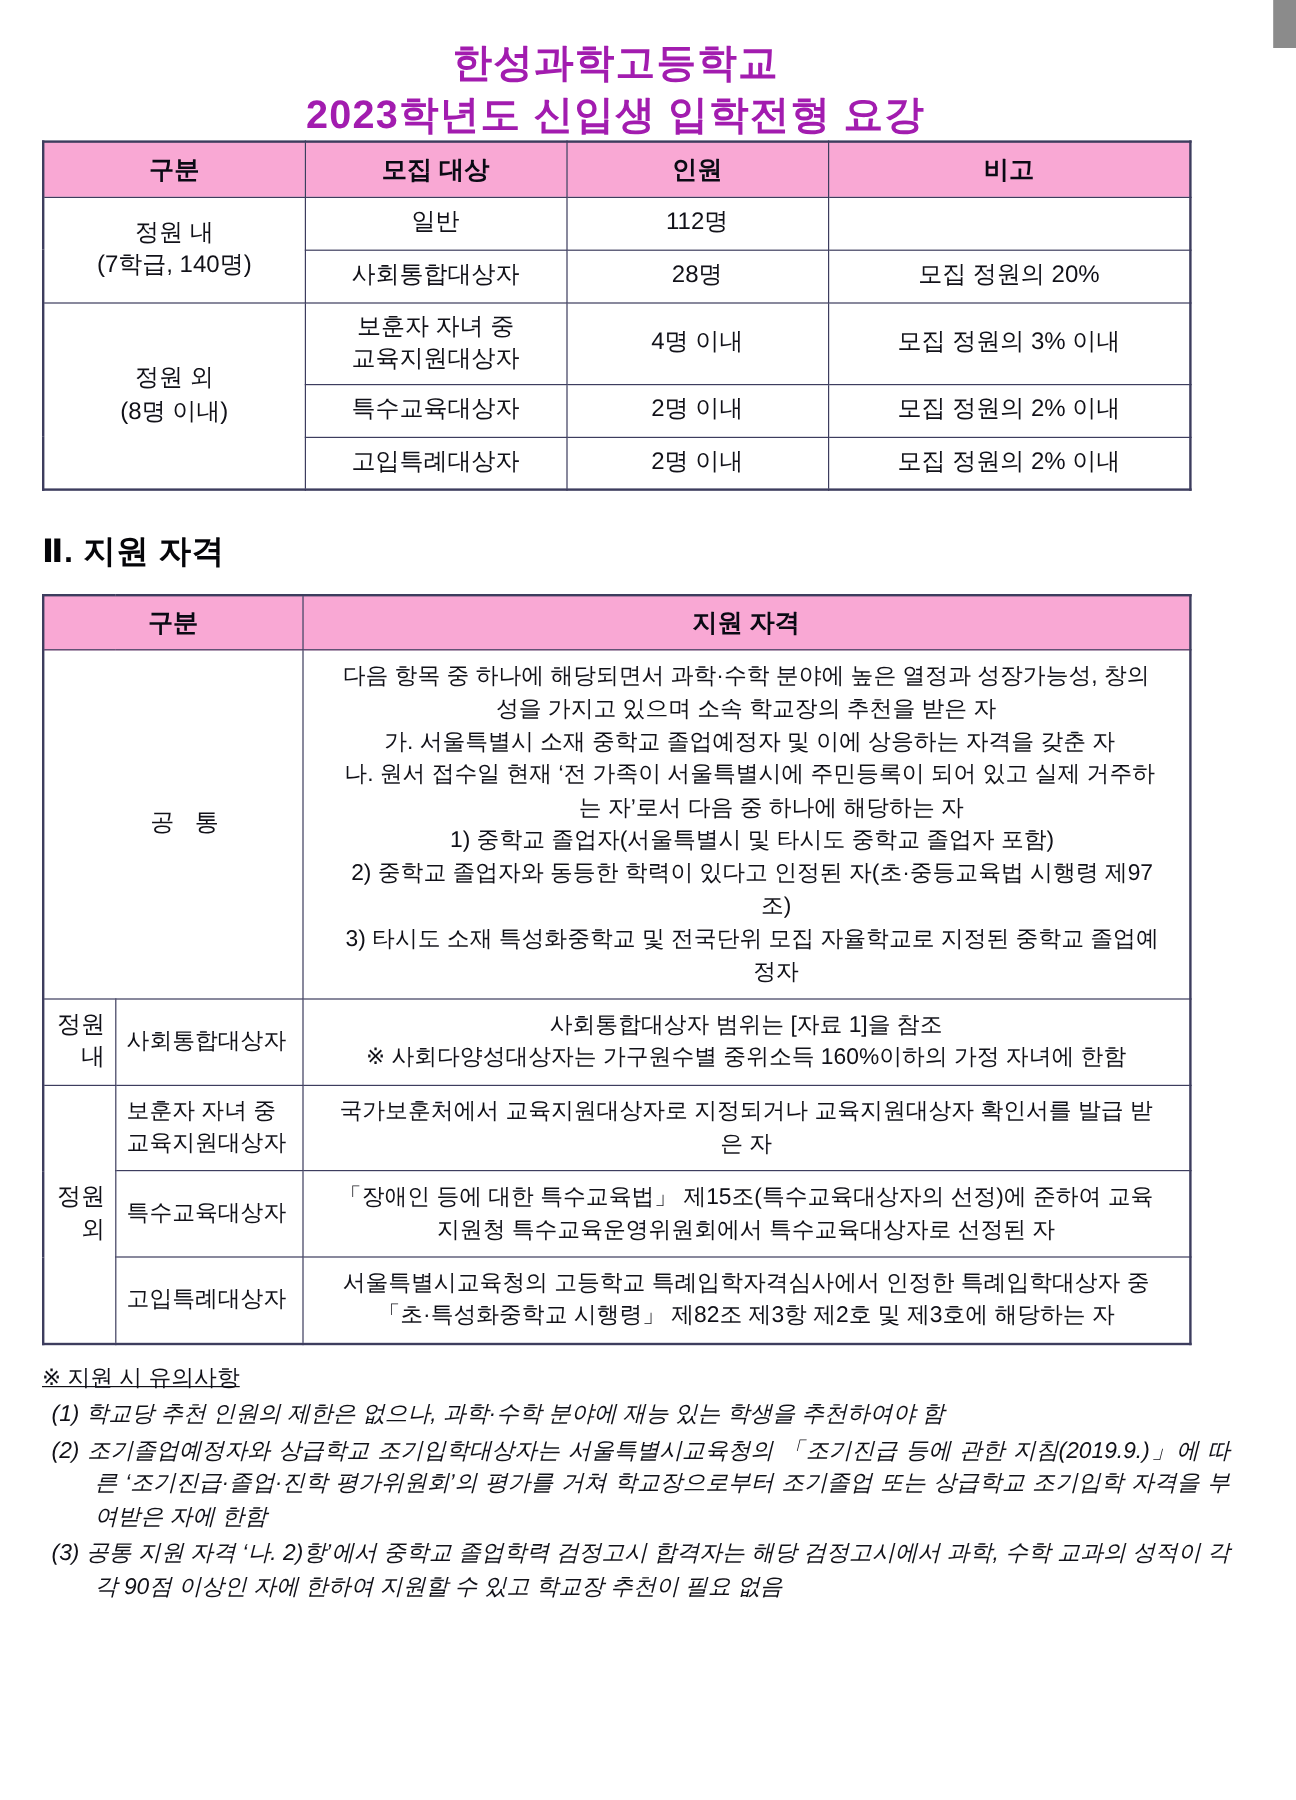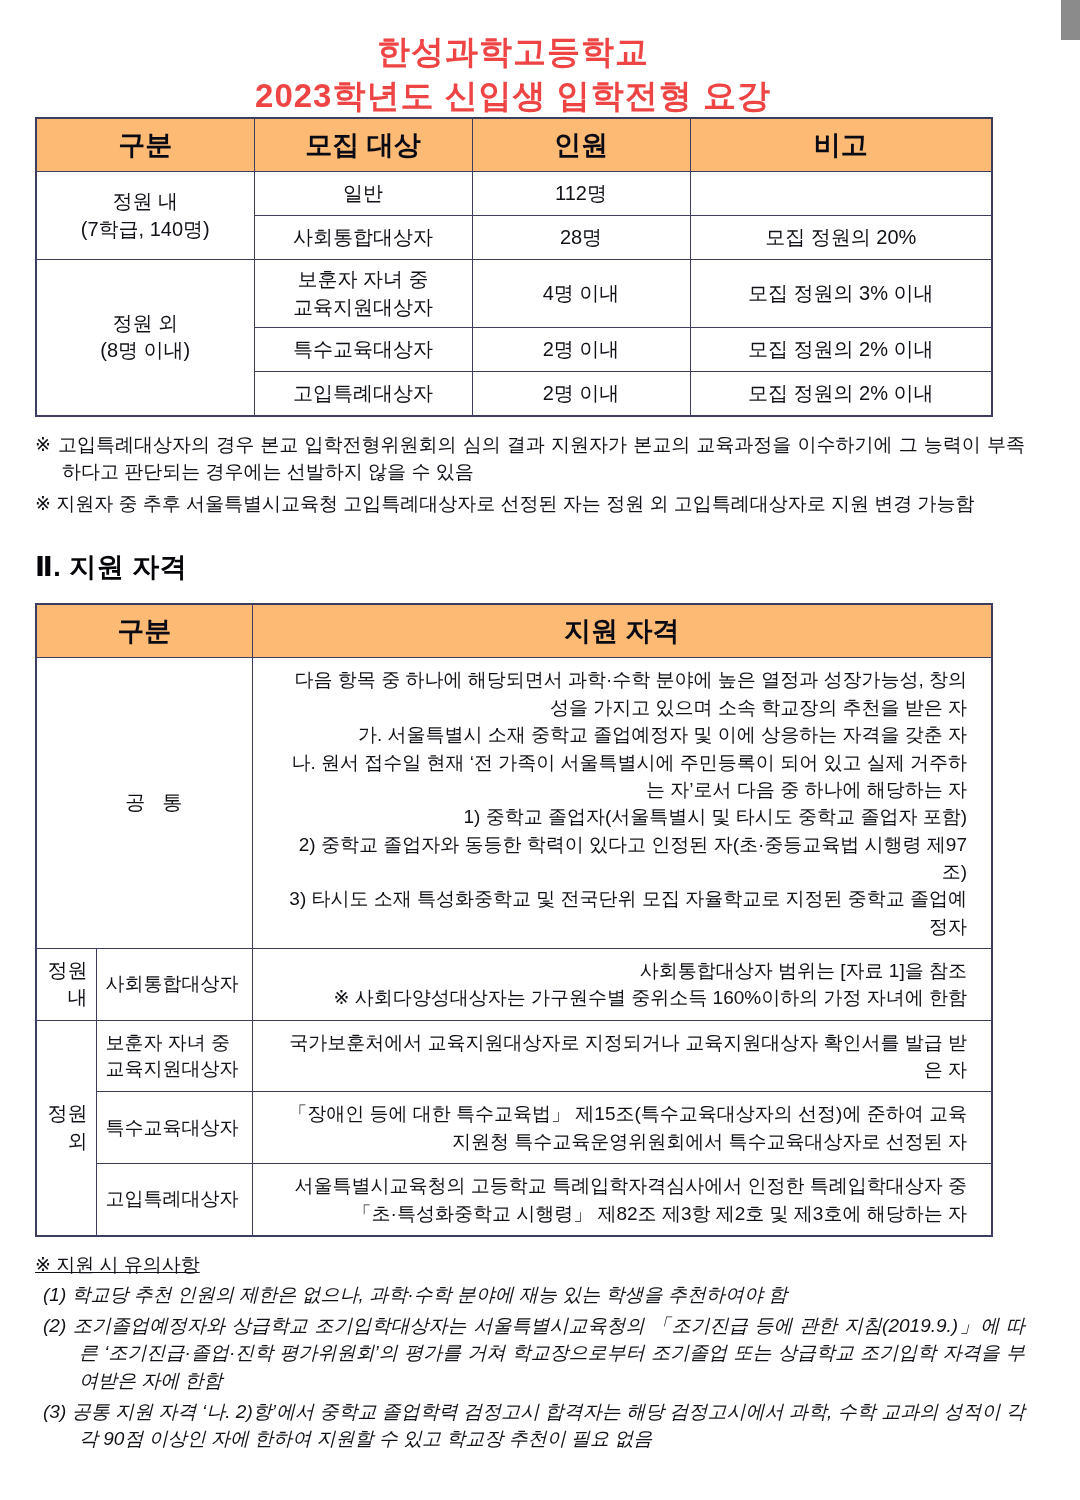--- a/index.html
+++ b/index.html
@@ -11,34 +11,34 @@
   }
   .scroll-thumb {
     position: absolute; top: 0; right: 0; width: 19px; height: 40px;
     background: #8b8b8b;
   }
   .content { width: 990px; margin-left: 35px; padding-top: 30px; }
 
   .title-block { width: 956px; text-align: center; }
   .title {
     font-size: 33px; font-weight: 800; line-height: 1.32;
-    letter-spacing: 1px; color: #ef4444;
+    letter-spacing: 1px; color: #a21caf;
   }
 
   .sec-heading { font-size: 27px; font-weight: 800; color: #050509; letter-spacing: 0.5px; }
   #sec1-heading { margin-top: 54px; margin-bottom: 22px; }
   #sec2-heading { margin-top: 32px; margin-bottom: 18px; }
 
   table {
     border-collapse: collapse; width: 956px; table-layout: fixed;
     border: 2px solid #3d3d5e;
   }
   th, td { border: 1px solid #3d3d5e; }
   th {
-    background: #fdba74; font-size: 27px; font-weight: 700;
+    background: #f9a8d4; font-size: 21px; font-weight: 700;
     padding: 8px 6px; color: #0a0a14;
   }
   td { font-size: 19px; vertical-align: middle; line-height: 1.38; }
 
   
   .t1 th { height: 46px; }
   .t1 td {
     text-align: center; white-space: pre-line; height: 44px;
     padding: 6px 8px; font-size: 20px;
   }
@@ -54,21 +54,21 @@
   .note-title { font-size: 19px; line-height: 1.5; margin-bottom: 2px; text-decoration: underline; }
   .note.numbered { margin-left: 8px; padding-left: 36px; text-indent: -36px; margin-bottom: 3px; font-style: italic; }
 
   
   .t2 th { height: 42px; }
   .t2 .ca { width: 60px; } .t2 .cb { width: 156px; } .t2 .cc { width: 740px; }
   .t2 td { padding: 7px 8px; }
   .t2 .quota { text-align: right; white-space: pre-line; font-size: 20px; }
   .t2 .label-center { text-align: center; white-space: pre; font-size: 20px; letter-spacing: 2px; padding-left: 29px; }
   .t2 .target { text-align: left; white-space: pre-line; padding-left: 9px; }
-  .t2 .qual { text-align: right; padding: 8px 24px; line-height: 1.44; }
+  .t2 .qual { text-align: center; padding: 8px 24px; line-height: 1.44; }
   .t2 tbody tr.fixed-h td { height: 64px; }
   .prewrap { white-space: pre-wrap; }
 
   .cl { line-height: 1.44; }
   .cl0 { }
   .cl1 { padding-left: 42px; text-indent: -36px; }
   .cl2 { padding-left: 50px; text-indent: -40px; }
 
   .notes2 { margin-top: 14px; width: 990px; }
 </style>
@@ -127,24 +127,20 @@
         <td>모집 정원의 2% 이내</td>
       </tr>
       <tr>
         <td>고입특례대상자</td>
         <td>2명 이내</td>
         <td>모집 정원의 2% 이내</td>
       </tr>
     </tbody>
   </table>
 
-  <div class="notes">
-    <p class="note">※ 고입특례대상자의 경우 본교 입학전형위원회의 심의 결과 지원자가 본교의 교육과정을 이수하기에 그 능력이 부족하다고 판단되는 경우에는 선발하지 않을 수 있음</p>
-    <p class="note">※ 지원자 중 추후 서울특별시교육청 고입특례대상자로 선정된 자는 정원 외 고입특례대상자로 지원 변경 가능함</p>
-  </div>
 
   <h2 class="sec-heading" id="sec2-heading">Ⅱ. 지원 자격</h2>
 
   <table class="t2">
     <colgroup>
       <col class="ca">
         <col class="cb">
         <col class="cc">
     </colgroup>
     <thead>

